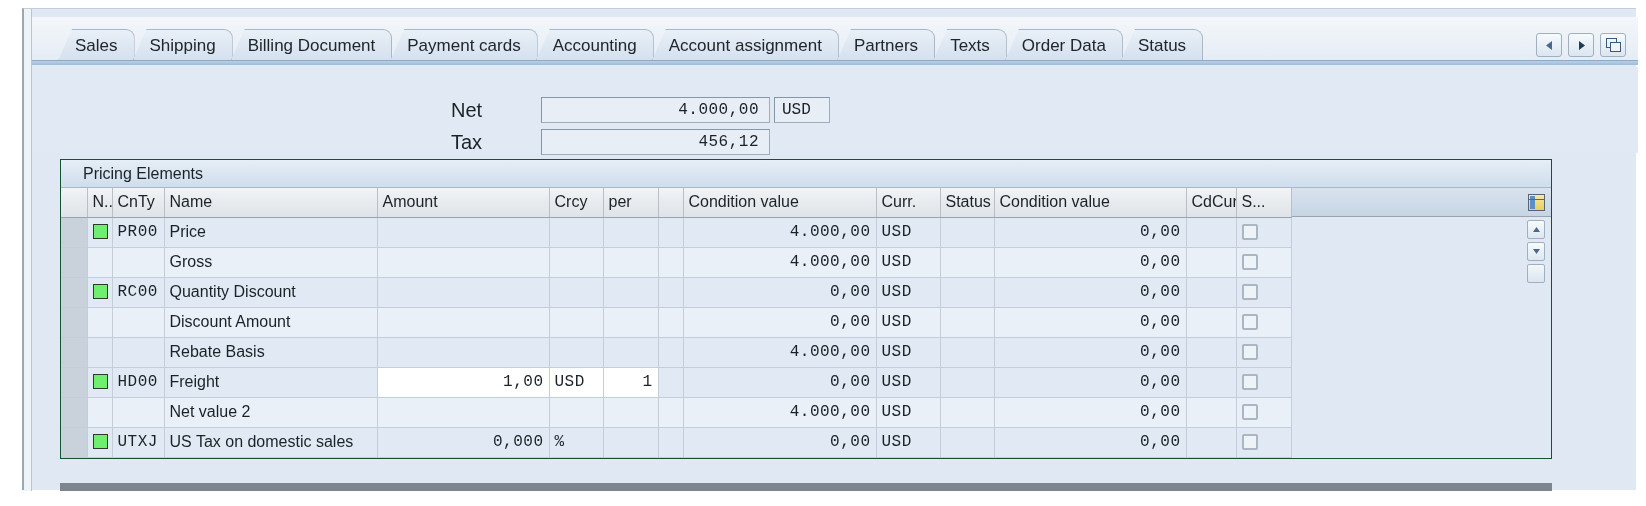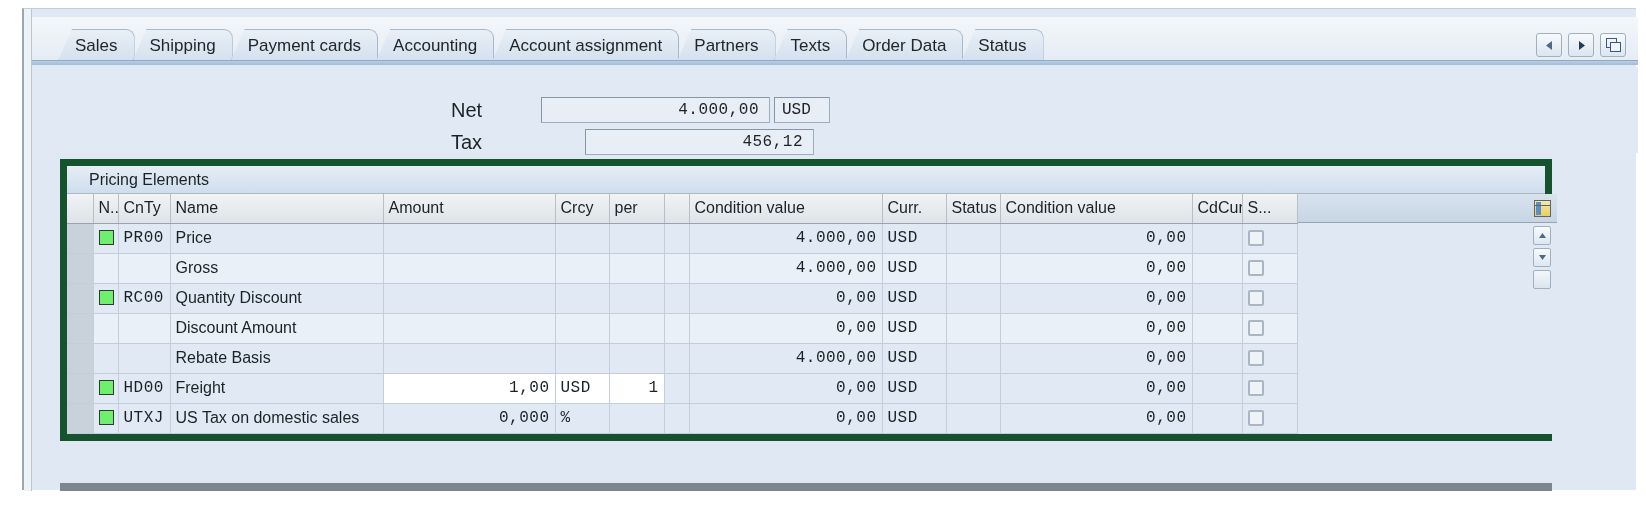--- a/index.html
+++ b/index.html
@@ -101,21 +101,21 @@
     left: 8px; top: 58px;
     width: 1606px; height: 86px;
     background: #e1eaf4;
   }
   .field-row {
     position: absolute;
     display: flex; align-items: center;
     height: 26px;
   }
   .field-row.net { left: 419px; top: 30px; }
-  .field-row.tax { left: 419px; top: 62px; gap: 44px; }
+  .field-row.tax { left: 419px; top: 62px; }
   .field-label {
     width: 90px;
     font-size: 20px;
     color: #1b2227;
   }
   .field-input {
     width: 229px; height: 26px;
     background: #e7eef6;
     border: 1px solid #9eadbb;
     border-top-color: #8796a5;
@@ -140,21 +140,21 @@
     font-size: 16px;
     color: #1b2227;
   }
 
   
   .panel {
     position: absolute;
     left: 36px; top: 150px;
     width: 1492px;
     background: #ffffff;
-    border: 7px solid #14532d;
+    border: 1px solid #14532d;
   }
   .panel-head {
     height: 28px;
     background: linear-gradient(#e6eef7, #cfddec);
     border-bottom: 1px solid #a9b8c7;
     display: flex; align-items: center;
     padding-left: 22px;
     font-size: 16px;
     color: #1b2227;
   }
@@ -326,20 +326,21 @@
 
 <div id="app">
 
   <div class="screen-frame">
     <div class="left-rail"></div>
 
     <div class="tabstrip">
       <div class="tabs" id="tabs-container">
           <div class="tab">Sales</div>
           <div class="tab">Shipping</div>
+          <div class="tab">Billing Document</div>
           <div class="tab">Payment cards</div>
           <div class="tab">Accounting</div>
           <div class="tab">Account assignment</div>
           <div class="tab">Partners</div>
           <div class="tab">Texts</div>
           <div class="tab">Order Data</div>
           <div class="tab">Status</div>
         </div>
 
       <div class="tab-nav">
@@ -505,20 +506,36 @@
                   <td class="mono editable">USD</td>
                   <td class="num editable">1</td>
                   <td></td>
                   <td class="num blue">0,00</td>
                   <td class="mono blue">USD</td>
                   <td></td>
                   <td class="num blue">0,00</td>
                   <td class="mono"></td>
                   <td><span class="chk"></span></td>
                 </tr>
+                <tr class="alt">
+                  <td class="sel"></td>
+                  <td></td>
+                  <td class="mono"></td>
+                  <td class="blue">Net value 2</td>
+                  <td class="num"></td>
+                  <td class="mono"></td>
+                  <td class="num"></td>
+                  <td></td>
+                  <td class="num ">4.000,00</td>
+                  <td class="mono ">USD</td>
+                  <td></td>
+                  <td class="num ">0,00</td>
+                  <td class="mono"></td>
+                  <td><span class="chk"></span></td>
+                </tr>
                 <tr>
                   <td class="sel"></td>
                   <td><span class="statbox"></span></td>
                   <td class="mono">UTXJ</td>
                   <td class="dark">US Tax on domestic sales</td>
                   <td class="num">0,000</td>
                   <td class="mono">%</td>
                   <td class="num"></td>
                   <td></td>
                   <td class="num blue">0,00</td>

